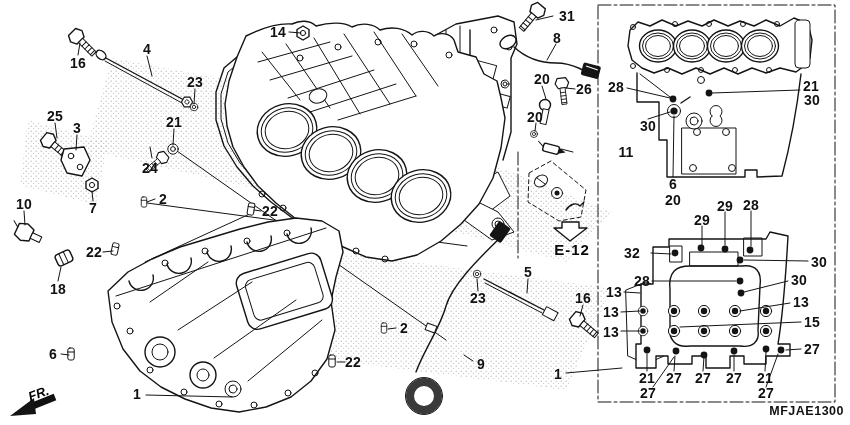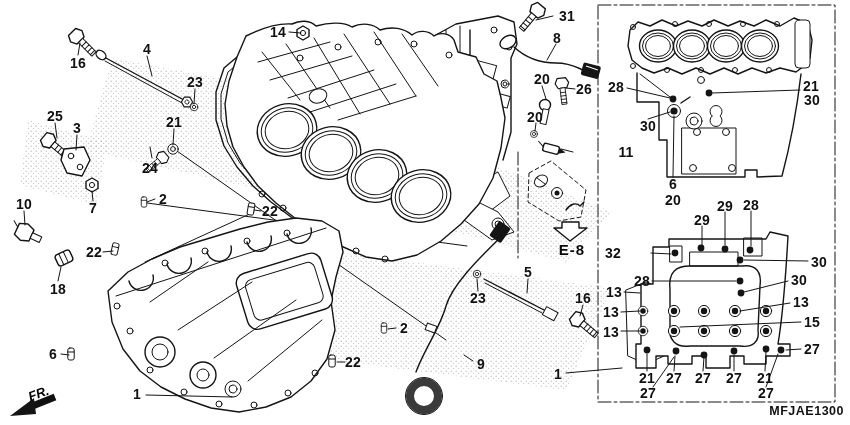--- a/index.html
+++ b/index.html
@@ -482,39 +482,39 @@
       <div class="callout" style="left: 558px; top: 374px;">1</div>
       <div class="callout" style="left: 616px; top: 87px;">28</div>
       <div class="callout" style="left: 811px; top: 86px;">21</div>
       <div class="callout" style="left: 812px; top: 100px;">30</div>
       <div class="callout" style="left: 648px; top: 126px;">30</div>
       <div class="callout" style="left: 673px; top: 184px;">6</div>
       <div class="callout" style="left: 673px; top: 200px;">20</div>
       <div class="callout" style="left: 725px; top: 206px;">29</div>
       <div class="callout" style="left: 751px; top: 205px;">28</div>
       <div class="callout" style="left: 702px; top: 220px;">29</div>
-      <div class="callout" style="left: 613px; top: 253px;">32</div>
+      <div class="callout" style="left: 632px; top: 253px;">32</div>
       <div class="callout" style="left: 819px; top: 262px;">30</div>
       <div class="callout" style="left: 642px; top: 281px;">28</div>
       <div class="callout" style="left: 799px; top: 280px;">30</div>
       <div class="callout" style="left: 614px; top: 292px;">13</div>
       <div class="callout" style="left: 611px; top: 312px;">13</div>
       <div class="callout" style="left: 801px; top: 302px;">13</div>
       <div class="callout" style="left: 611px; top: 332px;">13</div>
       <div class="callout" style="left: 812px; top: 322px;">15</div>
       <div class="callout" style="left: 812px; top: 349px;">27</div>
       <div class="callout" style="left: 647px; top: 378px;">21</div>
       <div class="callout" style="left: 674px; top: 378px;">27</div>
       <div class="callout" style="left: 703px; top: 378px;">27</div>
       <div class="callout" style="left: 734px; top: 378px;">27</div>
       <div class="callout" style="left: 765px; top: 378px;">21</div>
       <div class="callout" style="left: 648px; top: 393px;">27</div>
       <div class="callout" style="left: 766px; top: 393px;">27</div>
     </div>
 
-<div class="ref-link" style="left:572px;top:249px;">E-8</div>
+<div class="ref-link" style="left:572px;top:249px;">E-12</div>
 
 <div class="fr-label">FR.</div>
 
 <div class="diagram-code">MFJAE1300</div>
 
 
 </div>
 
 </body></html>

